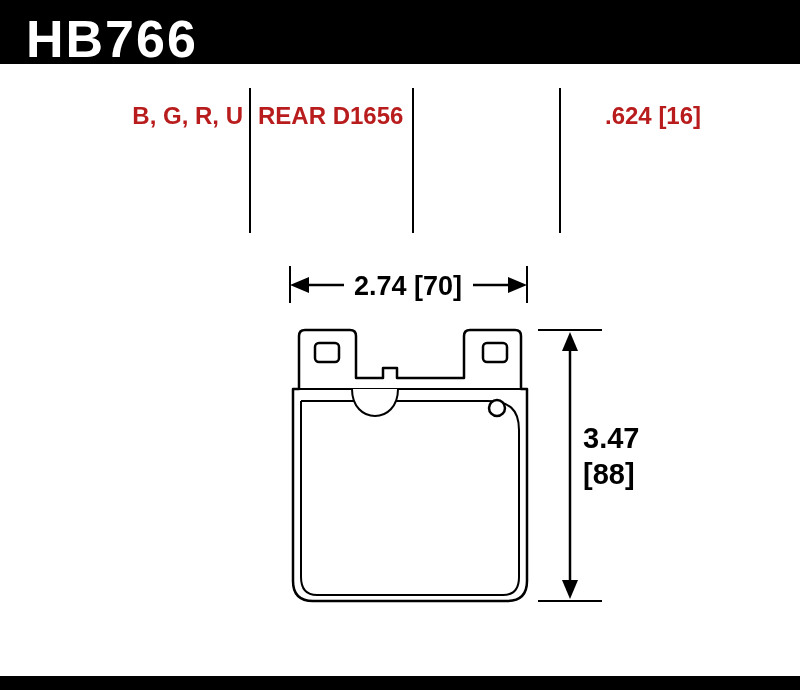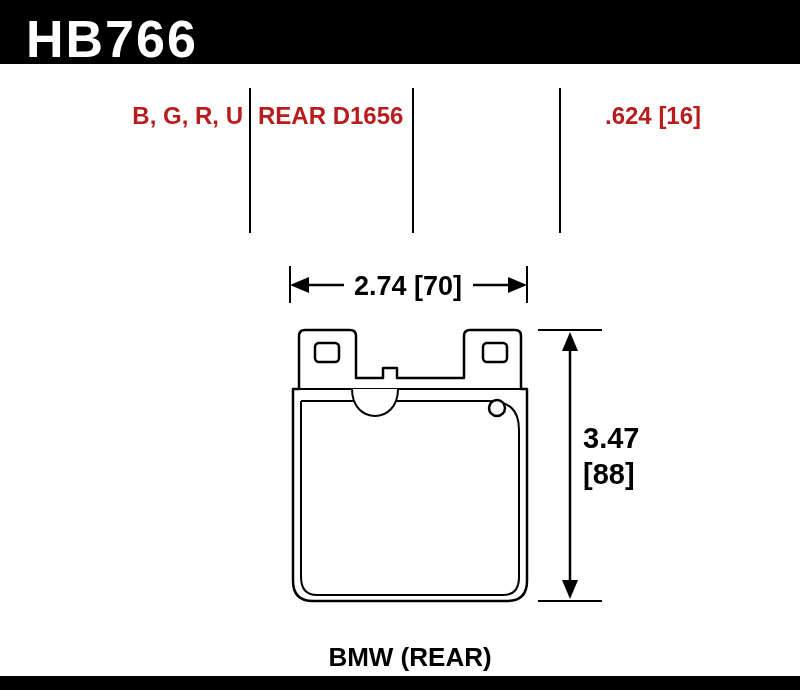--- a/index.html
+++ b/index.html
@@ -105,16 +105,15 @@
              C 519,409 509,401 487,401 L 301,401"></path>
 
     <path class="shape" stroke-width="2" d="M 352,389 C 352,425 398,425 398,389"></path>
 
     <rect class="shape" stroke-width="2.5" x="315" y="343" width="24" height="19" rx="4"></rect>
     <rect class="shape" stroke-width="2.5" x="483" y="343" width="24" height="19" rx="4"></rect>
 
     <circle class="shape" stroke-width="2.5" cx="497" cy="408" r="8"></circle>
   </svg>
 
-  <div class="application-label">BMW (REAR)</div>
   <div class="bottombar"></div>
 
 </div>
 
 </body></html>

